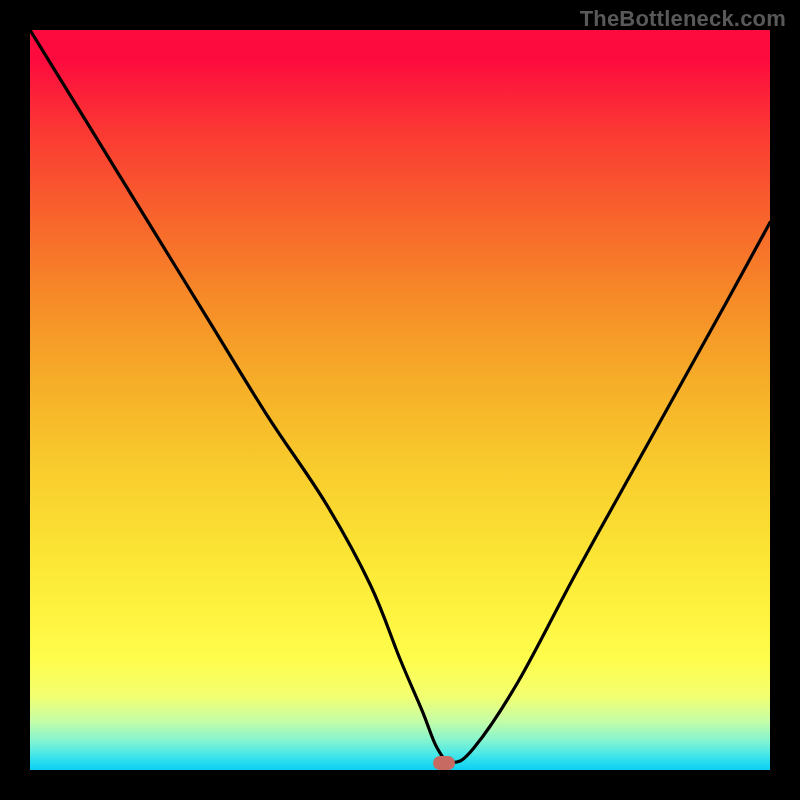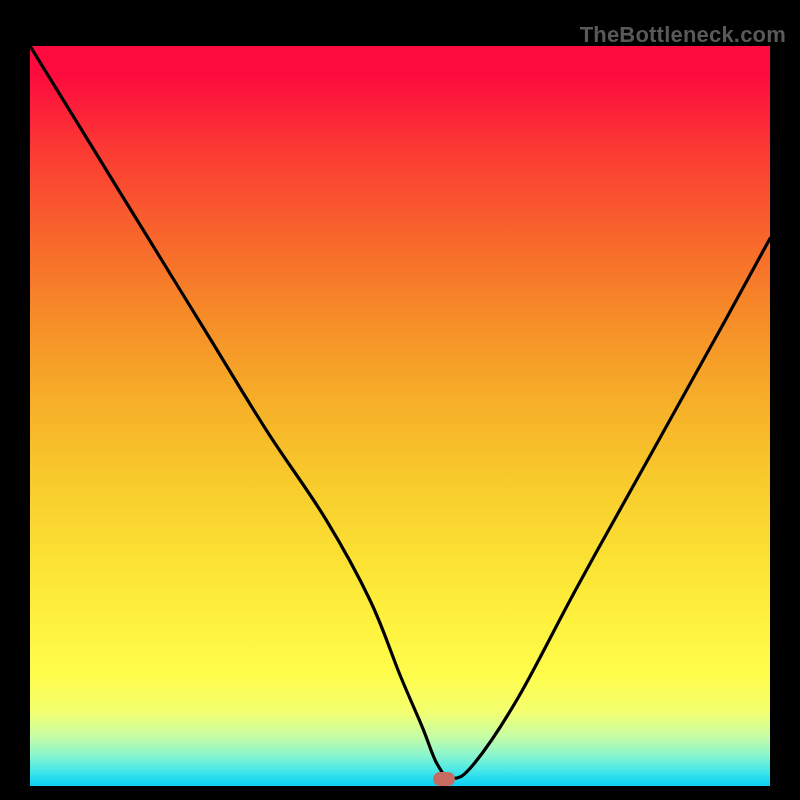--- a/index.html
+++ b/index.html
@@ -2,21 +2,20 @@
 <html><head>
 <meta charset="utf-8">
 <style>
   * { margin: 0; padding: 0; box-sizing: border-box; }
   html, body { width: 800px; height: 800px; overflow: hidden; background: #000; }
   .frame {
     position: relative;
     width: 800px;
     height: 584px;
     background: #000;
-    margin-top: 16px;
   }
   .watermark {
     position: absolute;
     top: 6px;
     right: 14px;
     font-family: Arial, Helvetica, sans-serif;
     font-size: 22px;
     font-weight: 600;
     color: #595959;
     letter-spacing: 0.2px;

